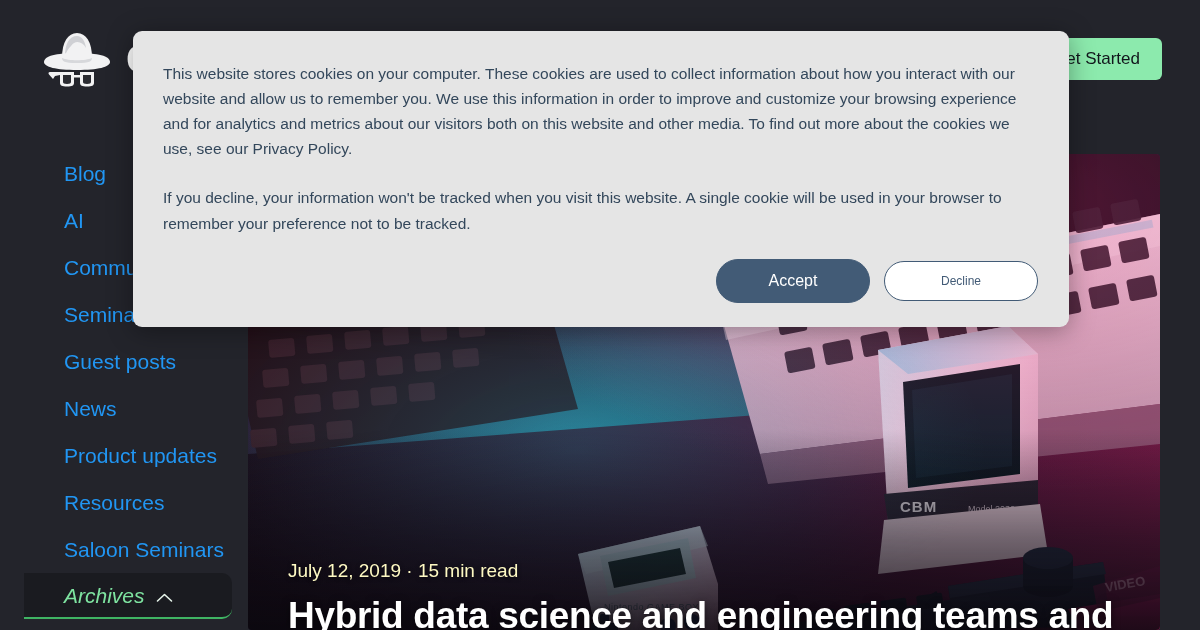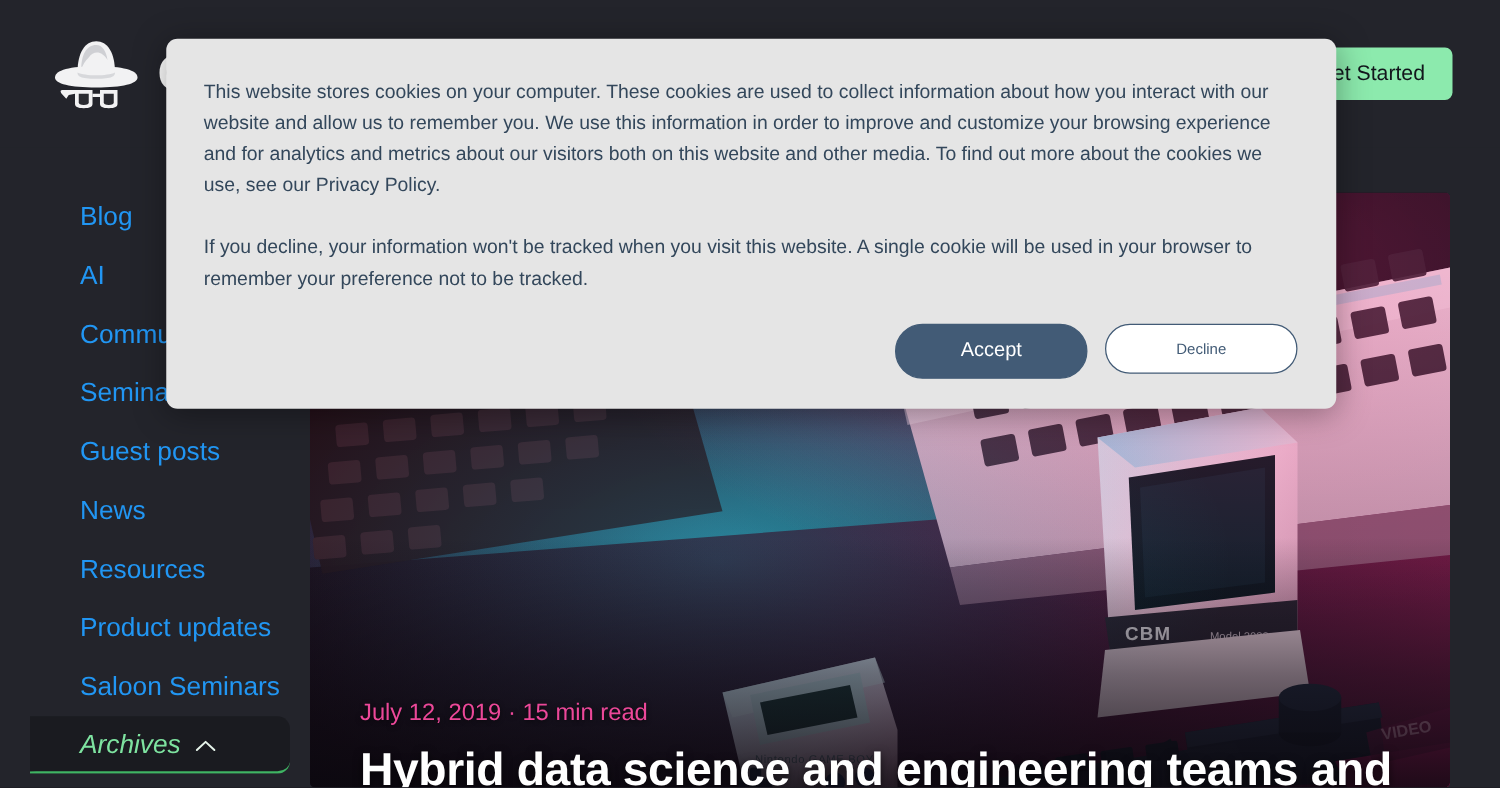--- a/index.html
+++ b/index.html
@@ -77,21 +77,21 @@
     background: #150b14;
     overflow: hidden;
   }
   .hero-photo svg { position: absolute; inset: 0; width: 100%; height: 100%; display: block; }
   .hero-overlay {
     position: absolute; left: 0; right: 0; bottom: 0; height: 200px;
     background: linear-gradient(to bottom, rgba(12,10,18,0) 0%, rgba(12,10,18,0.55) 55%, rgba(10,8,14,0.88) 100%);
   }
   .article-meta {
     position: absolute; left: 40px; bottom: 48px;
-    font-size: 19px; color: #ec4899;
+    font-size: 19px; color: #fef9c3;
     text-shadow: 0 1px 4px rgba(0,0,0,0.65);
     white-space: nowrap;
   }
   .article-title {
     position: absolute; left: 40px; bottom: -8px;
     font-size: 37px; font-weight: 700; color: #ffffff;
     line-height: 1.22; letter-spacing: -0.3px;
     text-shadow: 0 2px 8px rgba(0,0,0,0.6);
     width: 850px;
   }
@@ -107,21 +107,21 @@
   }
   .cookie-text {
     font-size: 15.5px;
     line-height: 1.62;
     color: #33475b;
     max-width: 878px;
   }
   .cookie-text + .cookie-text { margin-top: 24px; }
   .cookie-actions {
     position: absolute; right: 31px; bottom: 24px;
-    display: flex; gap: 14px; align-items: flex-start;
+    display: flex; gap: 14px; align-items: center;
   }
   .btn-accept {
     background: #425b76; color: #ffffff;
     border: 1px solid #425b76;
     border-radius: 24px;
     font-family: "Liberation Sans", sans-serif;
     font-size: 16px; font-weight: 400;
     padding: 12px 0; width: 154px; text-align: center;
     cursor: pointer;
   }
@@ -161,22 +161,22 @@
     <button class="get-started">Get Started</button>
   </div>
 
   <nav class="sidebar">
     <a class="nav-item" href="#">Blog</a>
     <a class="nav-item" href="#">AI</a>
     <a class="nav-item" href="#">Community</a>
     <a class="nav-item" href="#">Seminars</a>
     <a class="nav-item" href="#">Guest posts</a>
     <a class="nav-item" href="#">News</a>
+    <a class="nav-item" href="#">Product updates</a>
     <a class="nav-item" href="#">Resources</a>
-    <a class="nav-item" href="#">Product updates</a>
     <a class="nav-item" href="#">Saloon Seminars</a>
     <div class="nav-item active">
       <span>Archives</span>
       <span>
         <svg class="chev-up" viewBox="0 0 17 10" xmlns="http://www.w3.org/2000/svg">
           <polyline points="1.5,8 8.5,1.5 15.5,8" fill="none" stroke="#e6f4ea" stroke-width="1.6" stroke-linecap="round" stroke-linejoin="round"></polyline>
         </svg>
       </span>
     </div>
   </nav>

